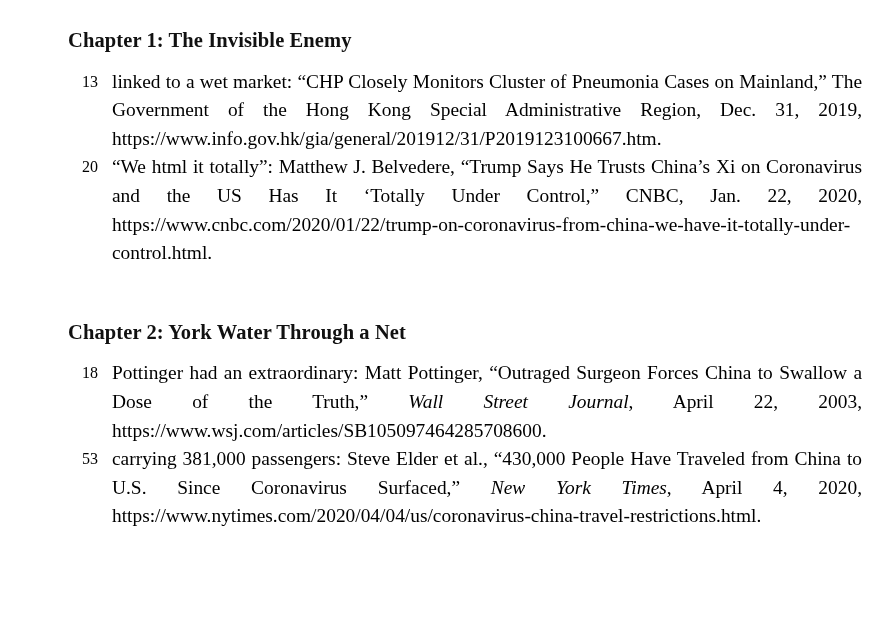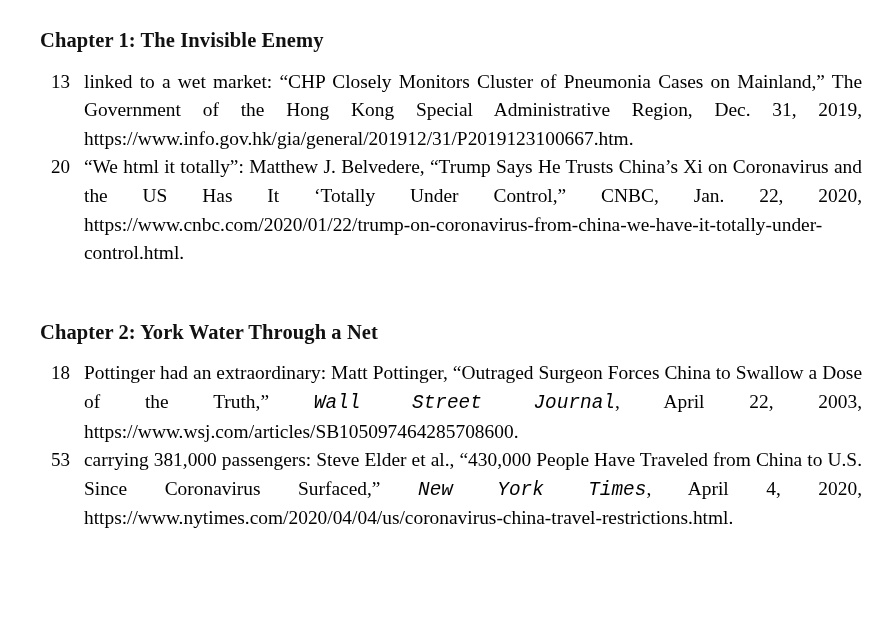--- a/index.html
+++ b/index.html
@@ -13,21 +13,21 @@
     overflow: hidden;
     font-family: "Liberation Serif", "DejaVu Serif", serif;
     color: #000000;
     -webkit-font-smoothing: antialiased;
   }
   .page {
     position: relative;
     width: 896px;
     height: 631px;
     box-sizing: border-box;
-    padding: 28px 34px 0 40px;
+    padding: 28px 34px 0 68px;
   }
   .chapter-heading {
     font-size: 20.5px;
     font-weight: bold;
     letter-spacing: 0.1px;
     margin: 0;
     padding: 0;
     line-height: 1.25;
     color: #111111;
   }
@@ -46,32 +46,31 @@
     text-justify: inter-word;
     hyphens: none;
     margin: 0;
   }
   .note-number {
     position: absolute;
     left: 0;
     top: 0;
     width: 30px;
     text-align: right;
-    font-size: 19px;
+    font-size: 16px;
     line-height: 28.6px;
     font-style: normal;
   }
   .note-body {
     display: block;
   }
   .lead-in {
   }
   .work-title {
     font-style: italic;
-    font-family: Liberation Mono, monospace;
   }
   .notes-group {
     margin-top: 14px;
   }
   .chapter-2-block {
     margin-top: 52px;
   }
   .note + .note {
     margin-top: 0;
   }

